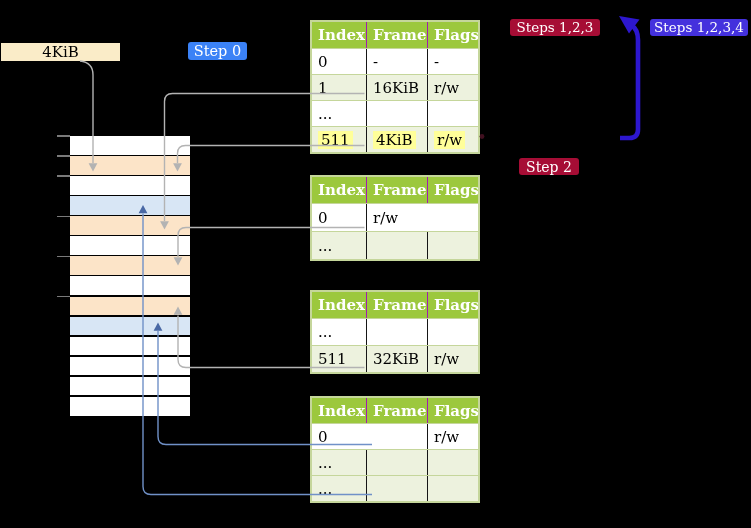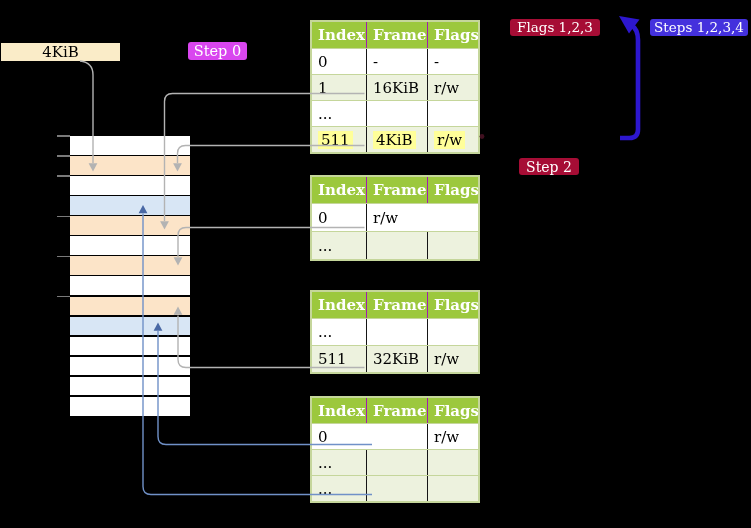--- a/index.html
+++ b/index.html
@@ -23,23 +23,23 @@
   .hl{background:#ffff99;padding:0 3px;}
   svg#overlay{position:absolute;left:0;top:0;pointer-events:none;}
 </style>
 </head>
 <body>
 
 <div id="canvas">
 
   <div class="wheatbox" style="left:1px;top:43px;width:119px;height:18px;background:#faecc8;font-size:15px;">4KiB</div>
 
-  <div class="badge" style="left:188px;top:42px;width:59px;height:18px;background:#d946ef;font-size:14.5px;">Step 0</div>
+  <div class="badge" style="left:188px;top:42px;width:59px;height:18px;background:#3b82f6;font-size:14.5px;">Step 0</div>
 
-  <div class="badge" style="left:510px;top:19px;width:90px;height:16.5px;background:#a60d35;font-size:13.5px;">Flags 1,2,3</div>
+  <div class="badge" style="left:510px;top:19px;width:90px;height:16.5px;background:#a60d35;font-size:13.5px;">Steps 1,2,3</div>
 
   <div class="badge" style="left:650px;top:19px;width:98px;height:16.5px;background:#4431dd;font-size:13.5px;">Steps 1,2,3,4</div>
 
   <div class="badge" style="left:519px;top:158px;width:60px;height:17px;background:#a60d35;font-size:14px;">Step 2</div>
 
   <div id="memory">
       <div class="mrow" style="top: 136px; height: 18.6px; background: rgb(255, 255, 255);"></div>
       <div class="mrow" style="top: 156.07px; height: 18.6px; background: rgb(252, 228, 200);"></div>
       <div class="mrow" style="top: 176.14px; height: 18.6px; background: rgb(255, 255, 255);"></div>
       <div class="mrow" style="top: 196.21px; height: 18.6px; background: rgb(216, 230, 245);"></div>

